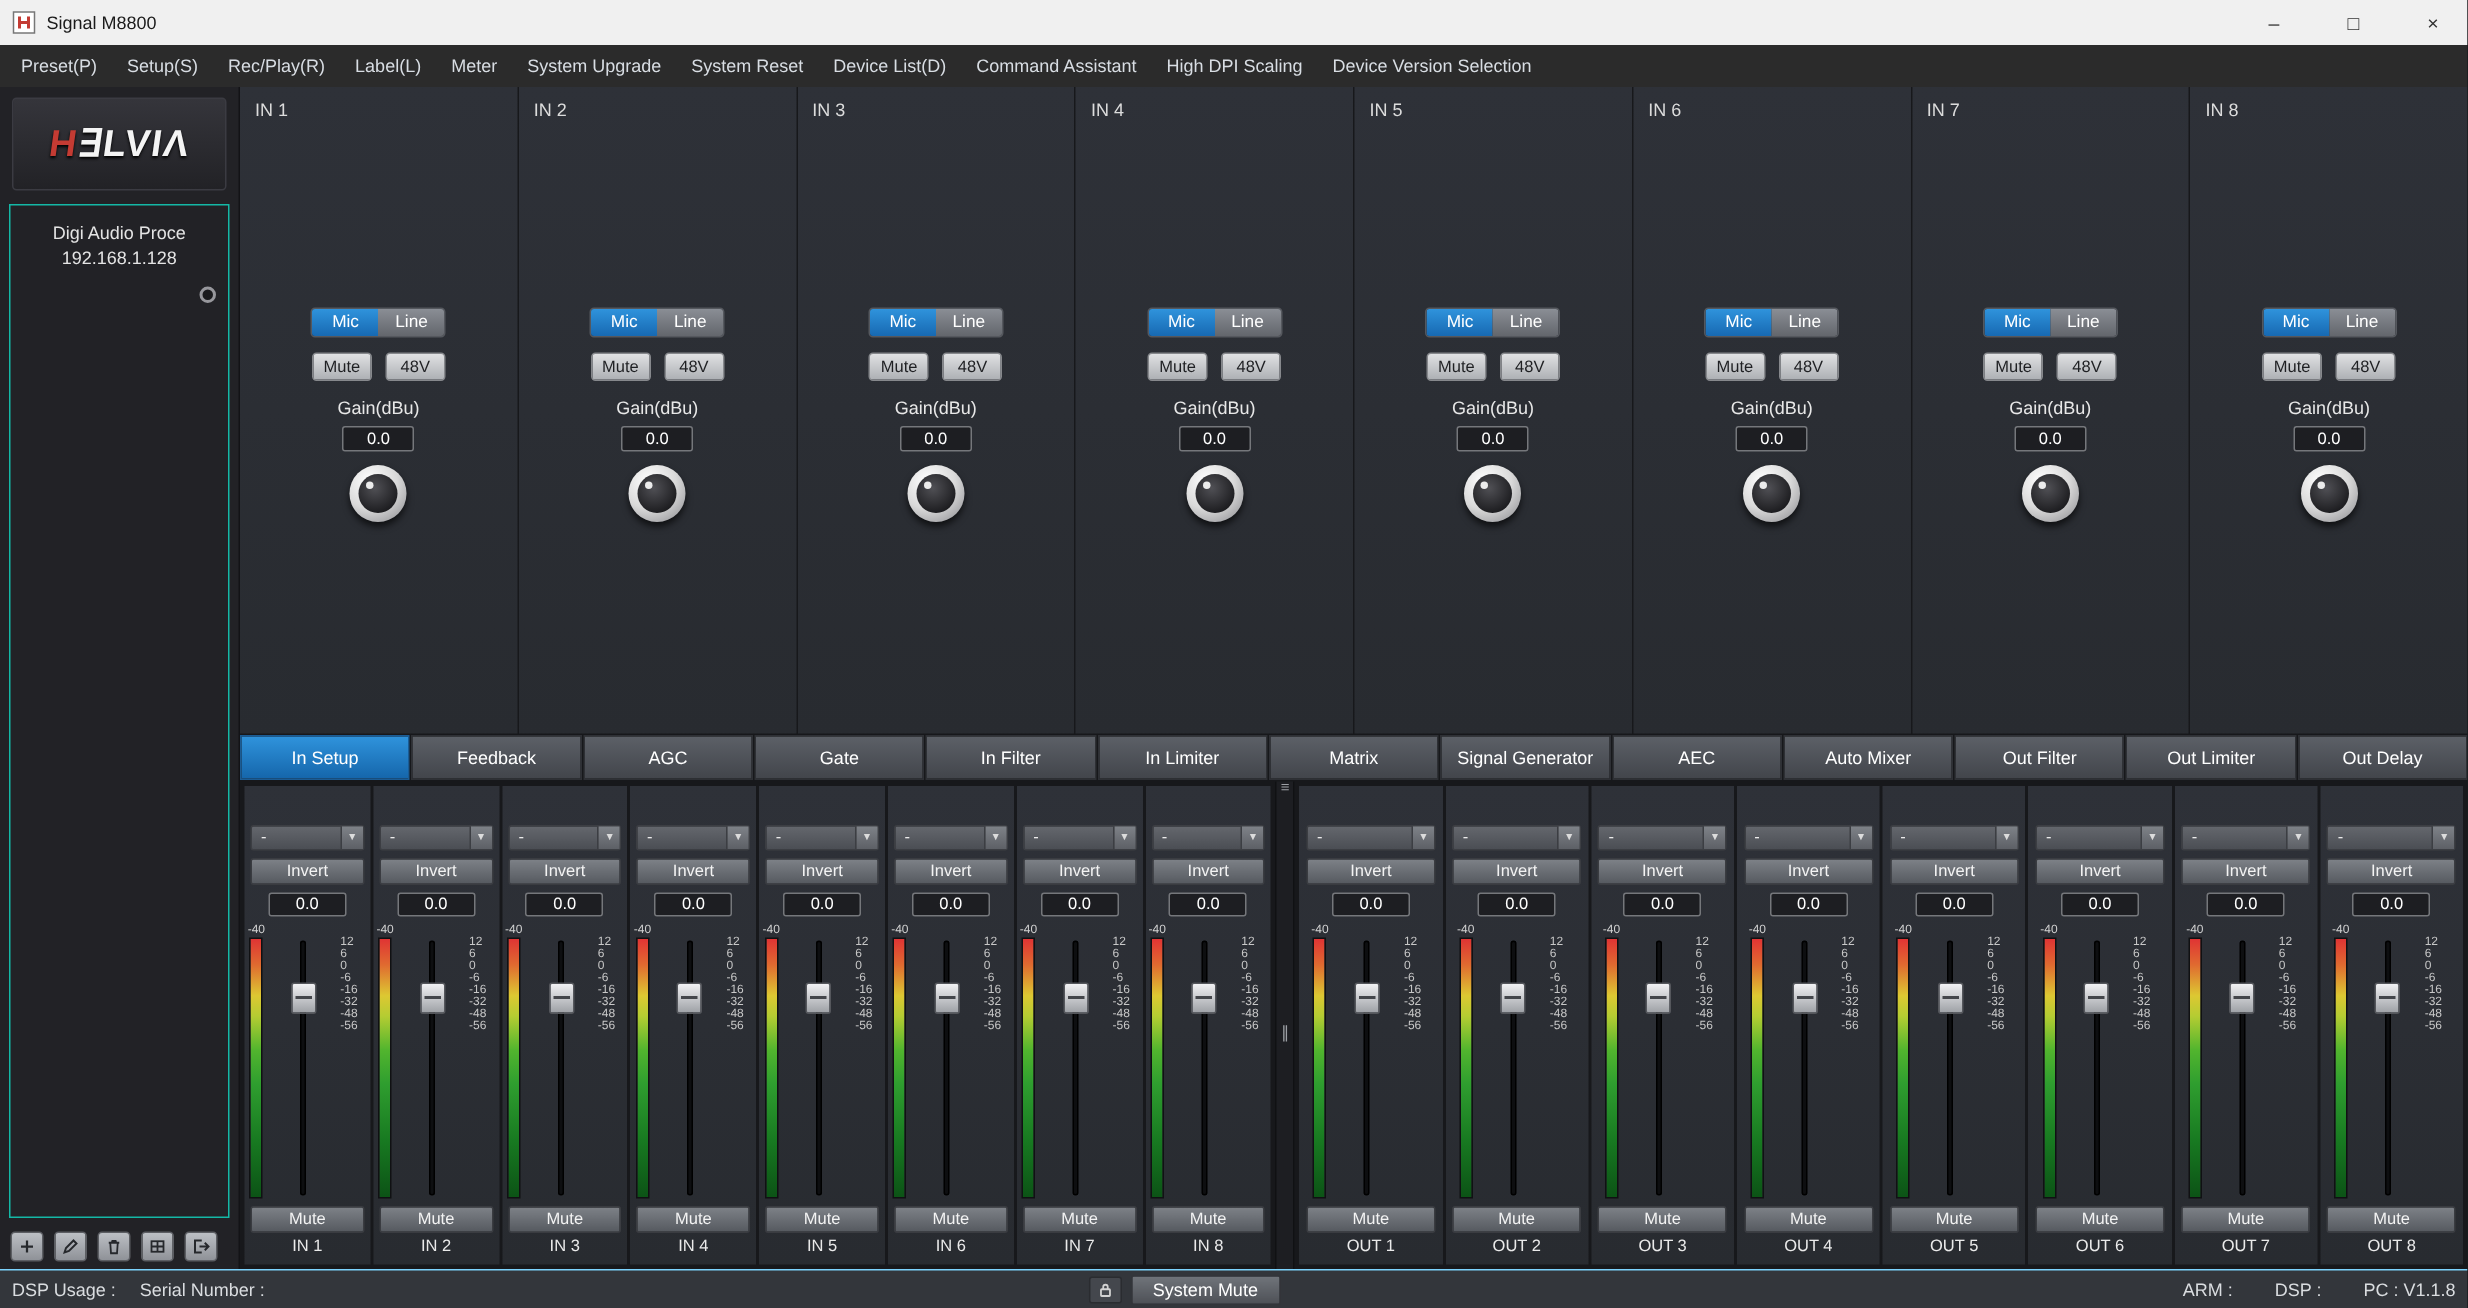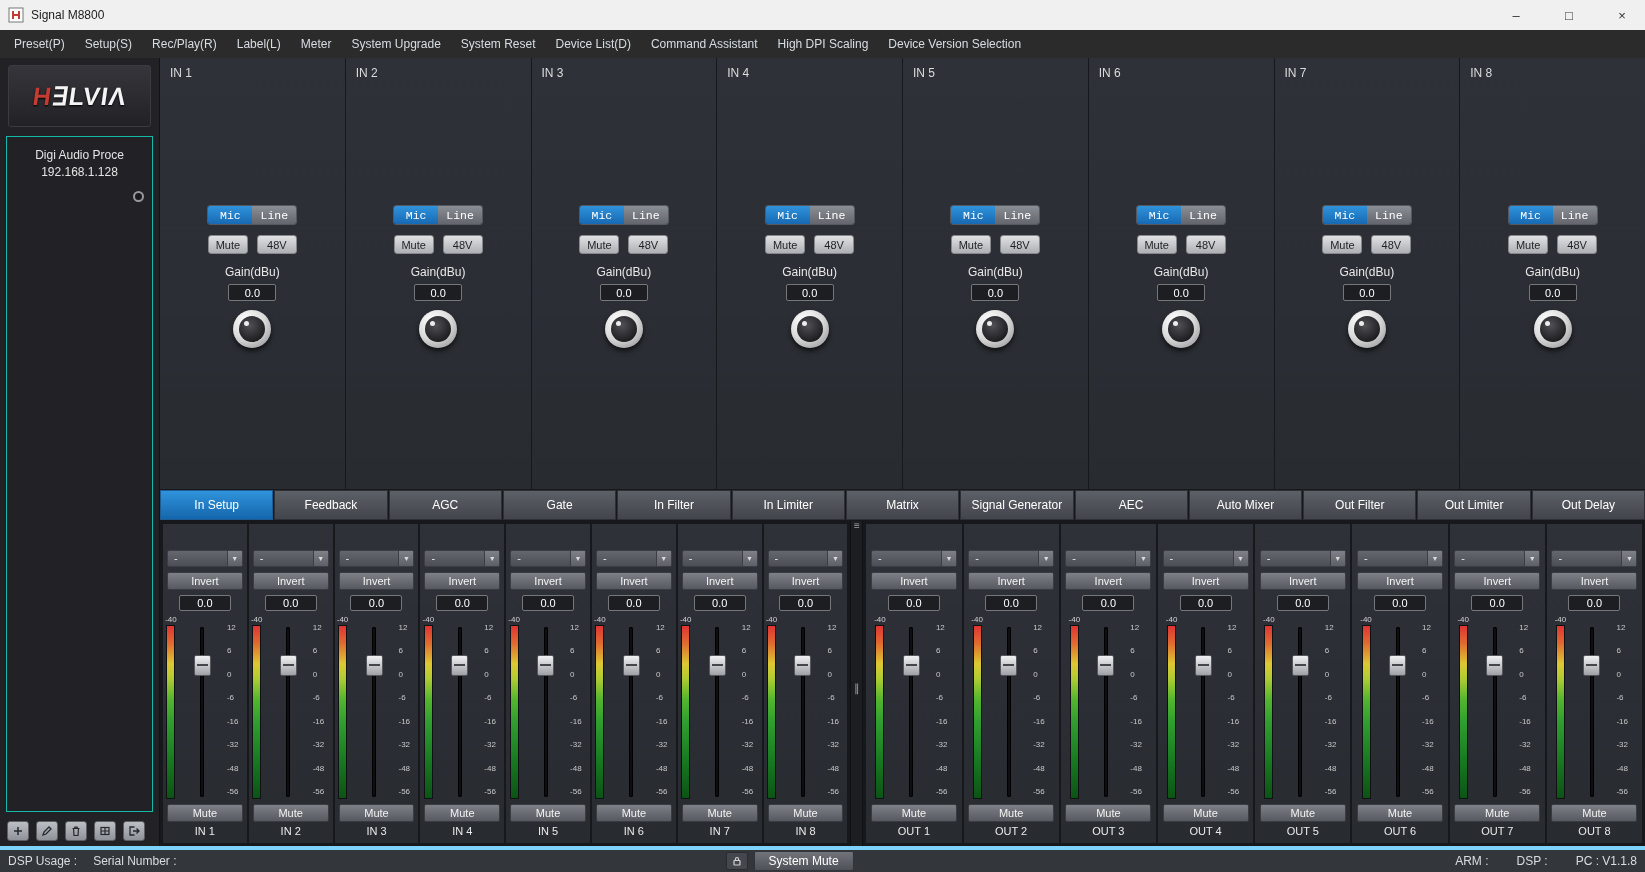--- a/index.html
+++ b/index.html
@@ -36,21 +36,21 @@
 
   
   .content { flex:1; display:flex; flex-direction:column; min-width:0; background:#17181b; }
 
   
   .top-strips { flex:57; display:flex; gap:1px; min-height:0; }
   .top-strip { flex:1; min-width:0; display:flex; flex-direction:column; align-items:center; background:linear-gradient(180deg,#2e3138,#282b30); }
   .strip-title { align-self:flex-start; padding:8px 0 0 10px; font-size:12px; color:#dcdcdc; }
   .ts-sp1 { flex:100; } .ts-sp2 { flex:112; }
   .seg { display:flex; height:20px; border:1px solid #55585e; border-radius:3px; overflow:hidden; flex:none; }
-  .seg-btn { width:44px; border:none; font-size:11.5px; color:#fff; background:linear-gradient(#8a8e95,#63666c); display:flex; align-items:center; justify-content:center; font-family:Liberation Mono, monospace; }
+  .seg-btn { width:44px; border:none; font-size:11.5px; color:#fff; background:linear-gradient(#8a8e95,#63666c); display:flex; align-items:center; justify-content:center; font-family:Liberation Sans, sans-serif; }
   .seg-btn.on { background:linear-gradient(#2f93dc,#1769b2); }
   .btn-row { display:flex; gap:9px; margin-top:10px; flex:none; }
   .lt-btn { width:40px; height:19px; border:1px solid #86888c; border-radius:3px; background:linear-gradient(#e0e1e3,#adb0b4); color:#1f2023; font-size:11px; display:flex; align-items:center; justify-content:center; font-family:inherit; }
   .gain-label { margin-top:11px; font-size:12px; color:#e8e8e8; flex:none; }
   .value-box { margin-top:5px; width:48px; height:17px; background:#1d1e22; border:1px solid #75777b; border-radius:2px; color:#fff; font-size:11px; display:flex; align-items:center; justify-content:center; flex:none; }
   .knob { margin-top:9px; width:38px; height:38px; border-radius:50%; background:radial-gradient(circle at 35% 28%, #ffffff, #d9d9d9 50%, #8f8f93 95%); box-shadow:0 3px 5px rgba(0,0,0,.65); position:relative; flex:none; }
   .knob-face { position:absolute; left:6px; top:6px; right:6px; bottom:6px; border-radius:50%; background:radial-gradient(circle at 42% 36%, #505055, #1c1c1f 75%); }
   .knob-dot { position:absolute; left:5px; top:5px; width:5px; height:5px; border-radius:50%; background:#ececec; }
 
   
@@ -74,26 +74,26 @@
   .b-btn { margin-top:5px; width:100%; max-width:86px; height:18px; background:linear-gradient(#7d8187,#565a60); border:1px solid #3a3c41; border-radius:2px; color:#f3f3f3; font-size:11px; display:flex; align-items:center; justify-content:center; flex:none; font-family:inherit; }
   .b-value { margin-top:5px; width:52px; height:16px; background:#1d1e22; border:1px solid #75777b; border-radius:2px; color:#fff; font-size:11px; display:flex; align-items:center; justify-content:center; flex:none; }
   .meter-wrap { flex:1; margin-top:4px; display:flex; gap:16px; justify-content:center; min-height:0; width:100%; }
   .m-col1 { width:14px; flex:none; display:flex; flex-direction:column; align-items:center; }
   .m-readout { font-size:8px; color:#d2d2d2; height:10px; line-height:10px; flex:none; }
   .m-bar { flex:1; width:9px; border:1px solid #101113; background:linear-gradient(180deg,#e03434 0%,#e06a30 10%,#ddc832 22%,#b4cc32 30%,#52b52e 43%,#2f9e2f 56%,#187a21 78%,#0c5316 100%); }
   .m-fader { position:relative; width:17px; flex:none; margin-top:10px; }
   .m-track { position:absolute; left:50%; margin-left:-2px; top:2px; bottom:2px; width:4px; background:#0d0e10; border-radius:2px; box-shadow:inset 0 0 0 1px #000; }
   .m-handle { position:absolute; left:0; right:0; top:17%; height:21px; background:linear-gradient(#f1f1f3,#9ea1a6); border:1px solid #55575c; border-radius:2px; }
   .m-handle::after { content:""; position:absolute; left:2px; right:2px; top:50%; margin-top:-1px; height:2px; background:#44464b; }
-  .m-scale { width:19px; flex:none; margin-top:9px; padding-bottom:3px; display:flex; flex-direction:column; justify-content:space-between; }
+  .m-scale { width:19px; flex:none; margin-top:9px; padding-bottom:3px; display:flex; flex-direction:column; }
   .m-scale span { font-size:8px; line-height:8px; color:#c8c8c8; text-align:left; }
   .bchan-label { margin-top:3px; height:14px; font-size:11px; color:#eaeaea; flex:none; }
 
   
-  .statusbar { height:26px; flex:none; background:#33363b; border-top:4px solid #7dd3fc; display:flex; align-items:center; padding:0 8px; font-size:12px; color:#dadde0; position:relative; }
+  .statusbar { height:26px; flex:none; background:#33363b; border-top:1px solid #7dd3fc; display:flex; align-items:center; padding:0 8px; font-size:12px; color:#dadde0; position:relative; }
   .sb-left { display:flex; gap:16px; }
   .sb-center { position:absolute; left:48%; top:0; height:100%; transform:translateX(-50%); display:flex; align-items:center; gap:6px; }
   .lock-btn { width:22px; height:18px; background:#44474d; border:1px solid #2a2c30; border-radius:2px; display:flex; align-items:center; justify-content:center; padding:0; }
   .sysmute-btn { height:20px; padding:0 14px; background:linear-gradient(#70747a,#4e5157); border:1px solid #33353a; border-radius:2px; color:#fff; font-size:12px; display:flex; align-items:center; font-family:inherit; }
   .sb-right { margin-left:auto; display:flex; gap:28px; }
 </style>
 </head>
 <body>
 
 <div class="window">

